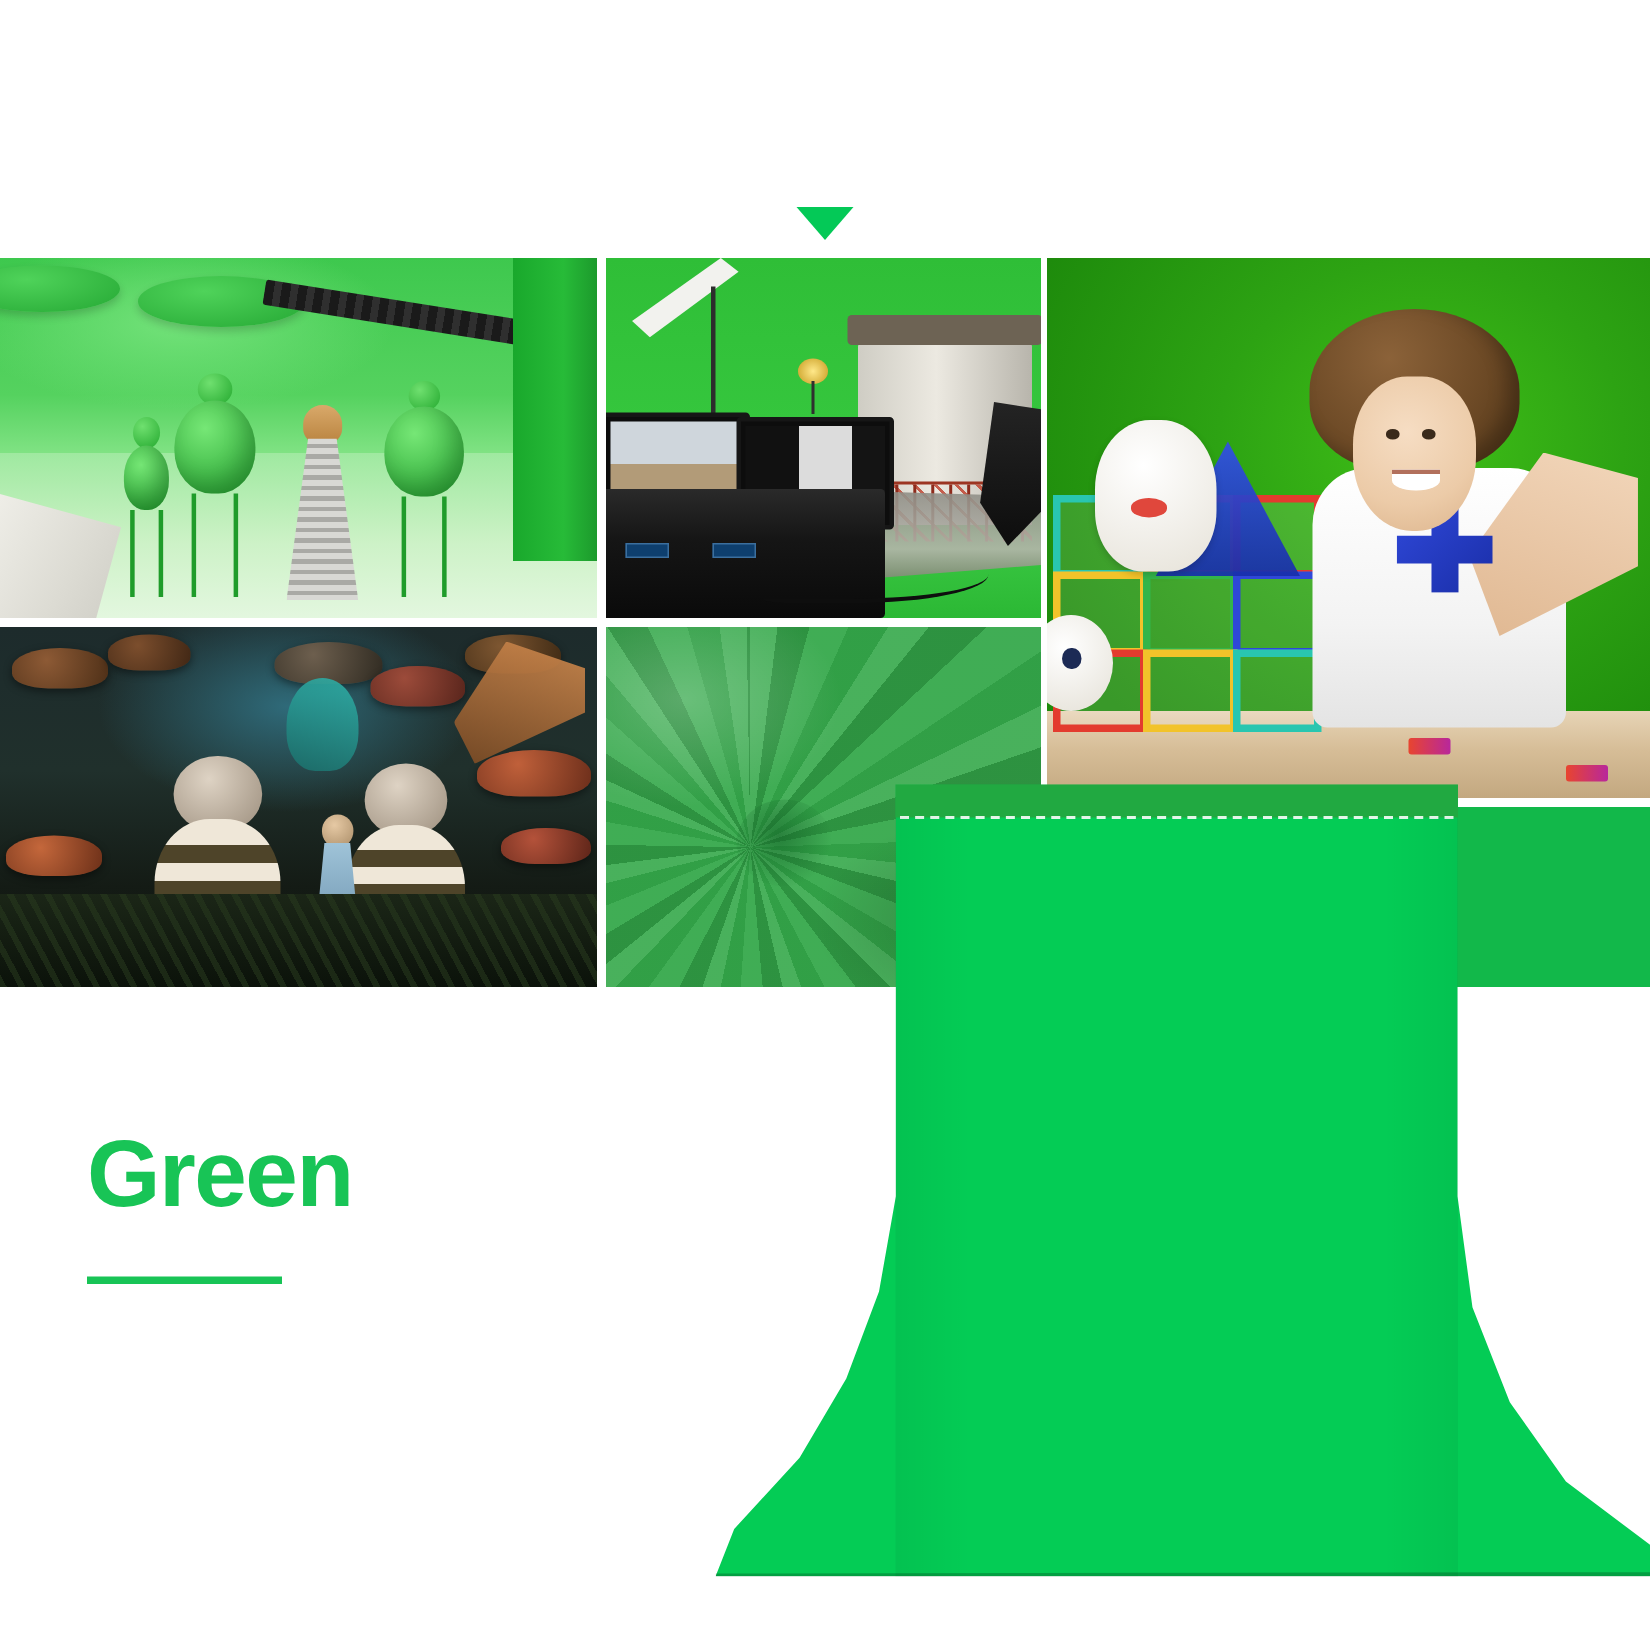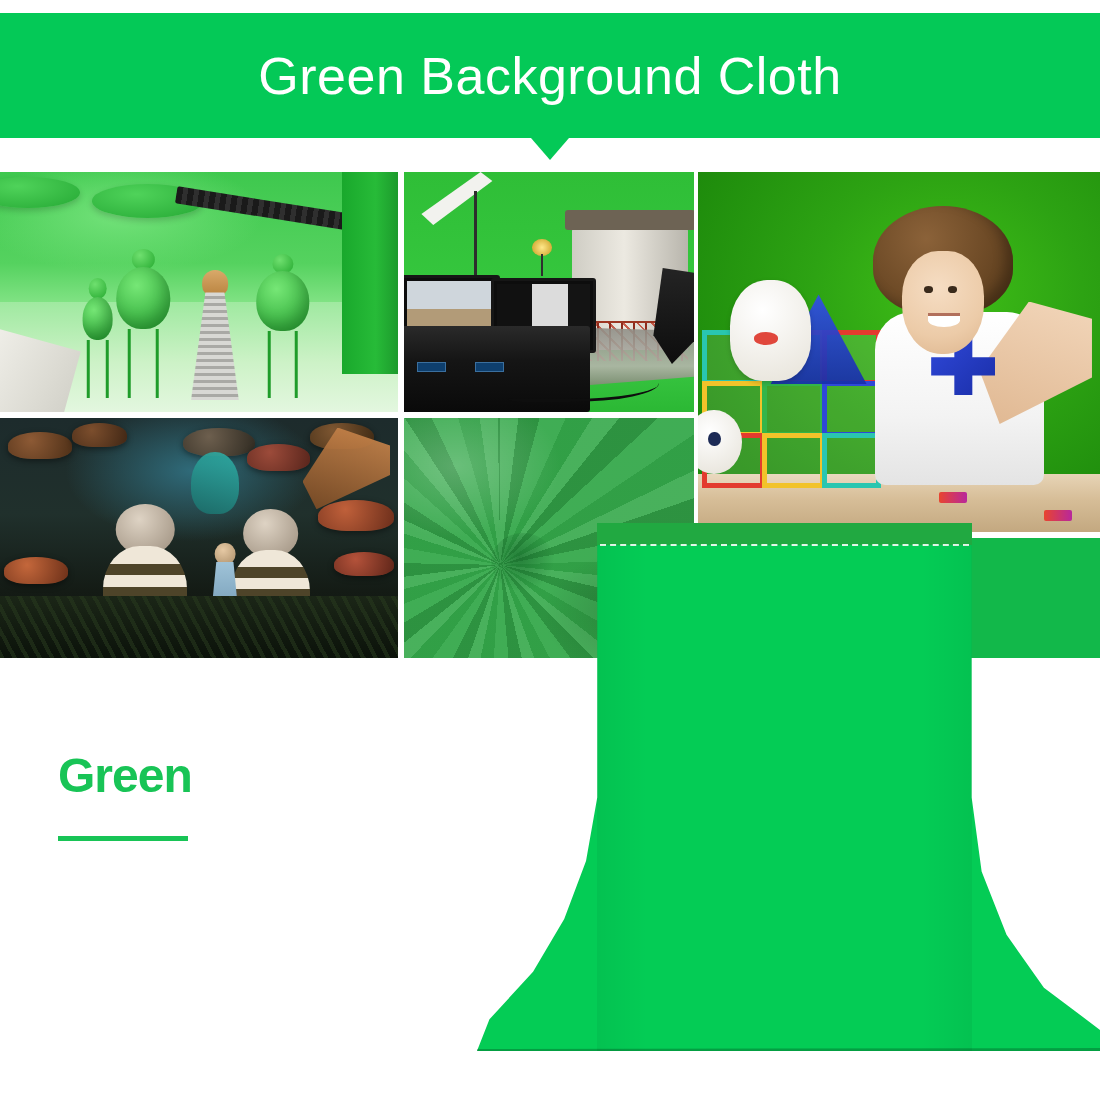--- a/index.html
+++ b/index.html
@@ -458,21 +458,21 @@
   
   .copy {
     position: absolute;
     left: 58px;
     top: 752px;
     width: 470px;
   }
   .copy-heading {
     margin: 0;
     color: #18c456;
-    font-size: 48px;
+    font-size: 63px;
     font-weight: 700;
     line-height: 1;
     letter-spacing: -1px;
   }
   .copy-rule {
     margin-top: 36px;
     width: 130px;
     height: 5px;
     background: #18c456;
   }
@@ -482,23 +482,20 @@
     font-size: 26px;
     line-height: 1.42;
     font-weight: 400;
   }
 </style>
 </head>
 <body>
 
 <div id="page">
 
-  <div class="banner">
-    <div class="banner-title">Green Background Cloth</div>
-  </div>
   <div class="banner-tab"></div>
 
   <div class="grid">
 
     <div class="cell cell-studio-a">
       <div class="studioA-bg"></div>
       <div class="studioA-floor"></div>
       <div class="studioA-disc d1"></div>
       <div class="studioA-disc d2"></div>
       <div class="studioA-truss"></div>

